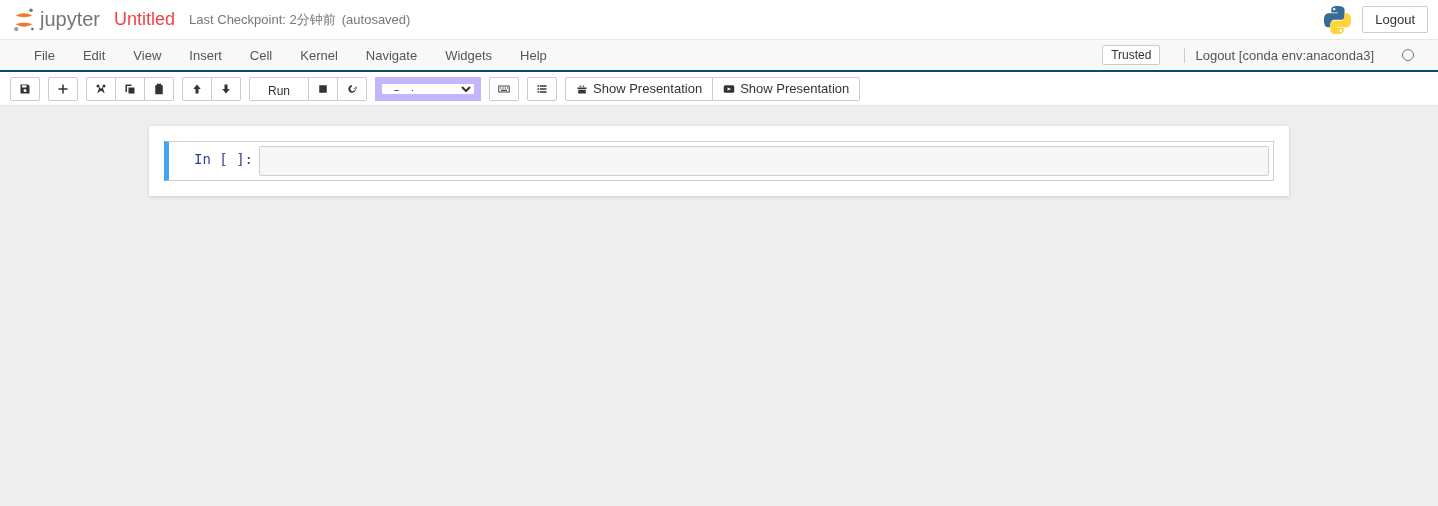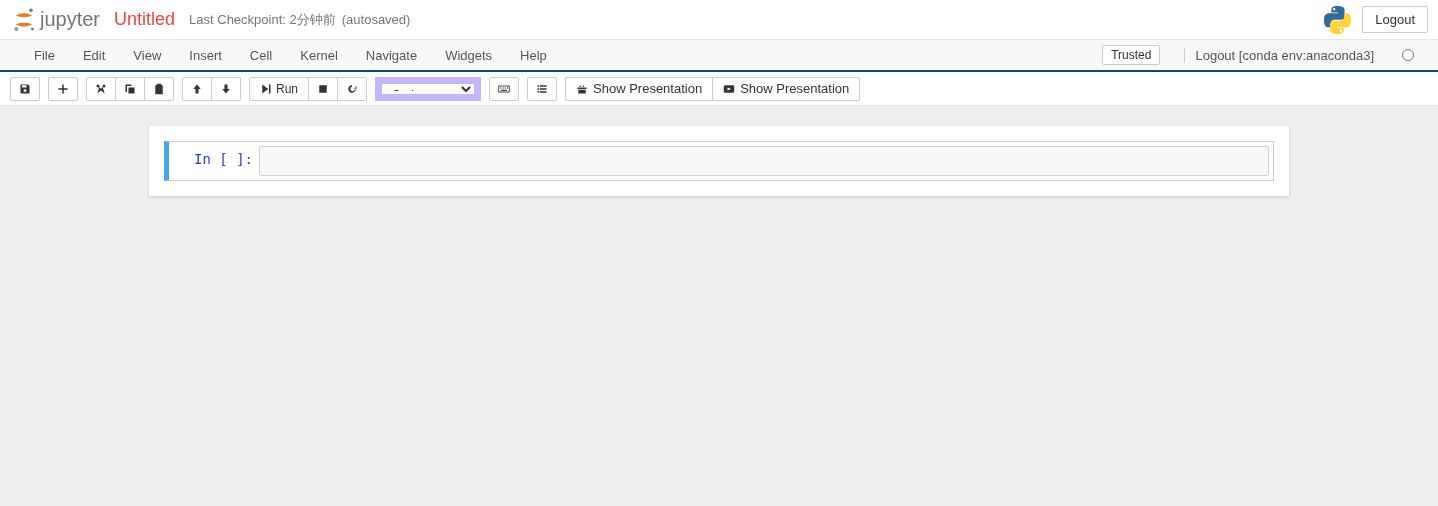--- a/index.html
+++ b/index.html
@@ -20,21 +20,21 @@
 .trusted { border: 1px solid #ccc; background: #fff; padding: 2px 8px; border-radius: 2px; font-size: 12px; color: #333; }
 .kernel-name { color: #555; font-size: 13px; border-left: 1px solid #ccc; padding-left: 10px; }
 .kernel-indicator { width: 12px; height: 12px; border: 1px solid #777; border-radius: 50%; display: inline-block; margin-left: 4px; }
 .toolbar { display: flex; align-items: center; padding: 4px 10px; border-bottom: 1px solid #e7e7e7; gap: 0; height: 34px; background: #fff; }
 .btn-group { display: flex; margin-right: 8px; }
 .tb-btn { border: 1px solid #ccc; background: #fff; padding: 4px 8px; font-size: 12px; cursor: pointer; display: flex; align-items: center; justify-content: center; min-width: 28px; height: 24px; color: #333; }
 .btn-group .tb-btn:not(:first-child) { border-left: none; }
 .btn-group .tb-btn:first-child { border-top-left-radius: 2px; border-bottom-left-radius: 2px; }
 .btn-group .tb-btn:last-child { border-top-right-radius: 2px; border-bottom-right-radius: 2px; }
 .tb-btn svg { width: 12px; height: 12px; fill: #333; }
-.run-btn { padding: 4px 10px; gap: 4px; }
+.run-btn { padding: 4px 18px; gap: 4px; flex-direction: column; }
 .cell-type-select { border: 7px solid #c4b5fd; background: #fff; padding: 3px 12px 3px 6px; font-size: 12px; height: 24px; width: 106px; color: #333; }
 .pres-btn { padding: 4px 10px; gap: 5px; font-size: 13px; }
 .content-area { background: #eee; min-height: 430px; padding: 20px 0; }
 .notebook-container { width: 1140px; margin: 0 auto; background: #fff; box-shadow: 0 1px 3px rgba(0,0,0,0.15); padding: 15px; }
 .cell { display: flex; border: 1px solid #cfcfcf; border-left: 5px solid #42a5f5; background: #fff; }
 .prompt { width: 90px; font-family: monospace; font-size: 14px; text-align: right; padding: 9px 6px; color: #303F9F; flex-shrink: 0; }
 .input-area { flex: 1; background: #f7f7f7; border: 1px solid #cfcfcf; margin: 4px 4px 4px 0; min-height: 30px; padding: 6px; font-family: monospace; font-size: 14px; border-radius: 2px; }
 </style>
 </head>
 <body>

